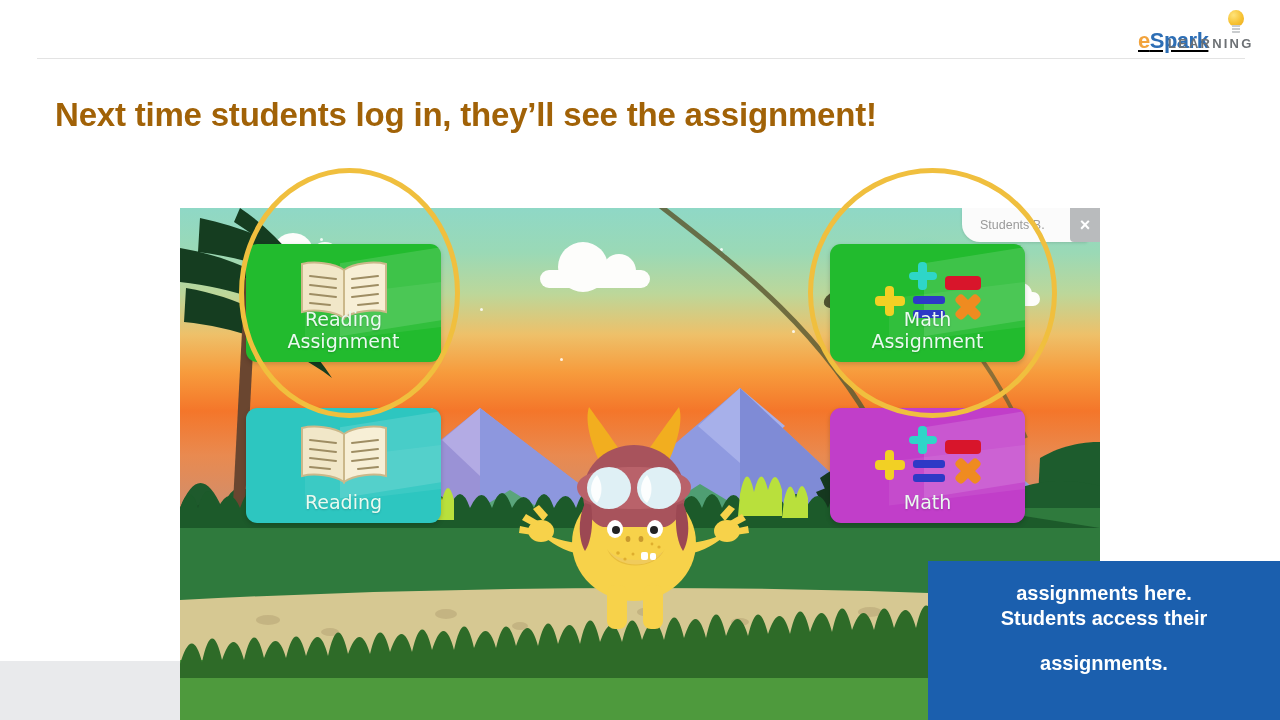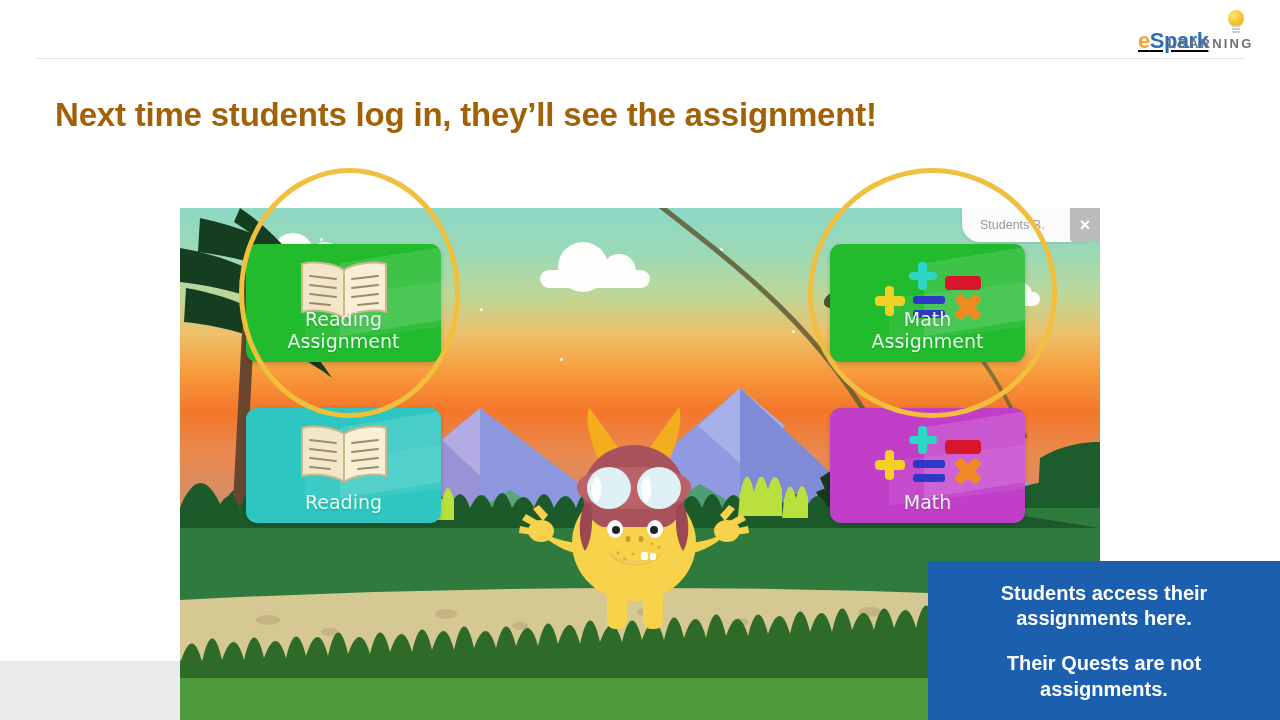--- a/index.html
+++ b/index.html
@@ -522,20 +522,19 @@
     </div>
     <div class="close-btn">
       <span>×</span>
     </div>
   </div>
 
   <div class="gold-circle" id="circle-reading"></div>
   <div class="gold-circle" id="circle-math"></div>
 
   <div class="callout">
+    <p>assignments here.</p>
     <p>Students access their</p>
-    <p>assignments here.</p>
     <div class="gap"></div>
-    <p>Their Quests are not</p>
     <p>assignments.</p>
   </div>
 
 </div>
 
 </body></html>

